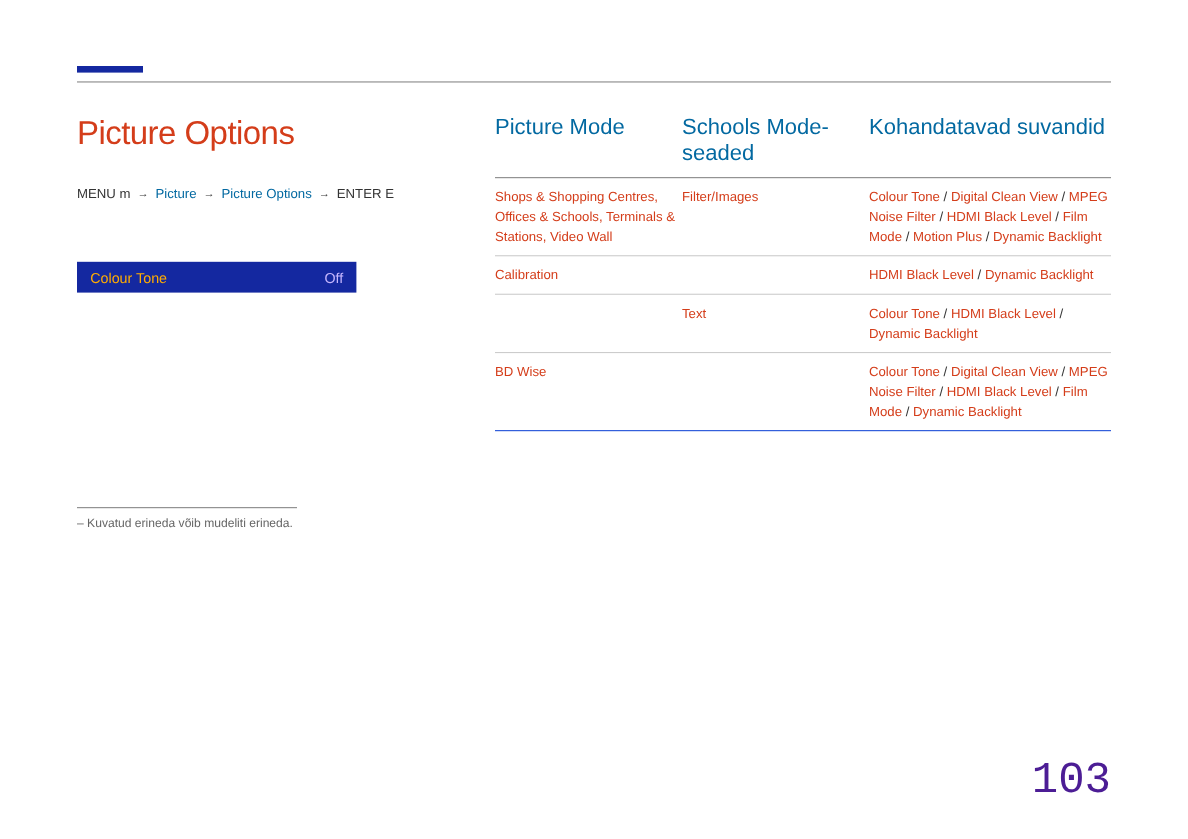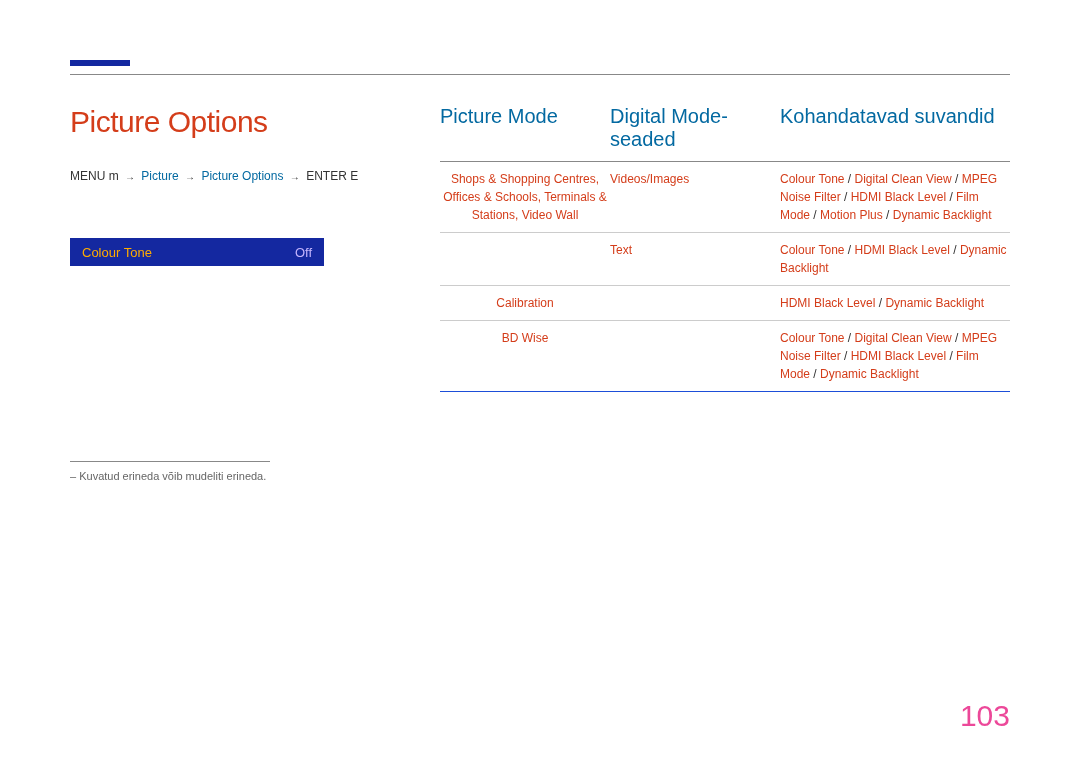--- a/index.html
+++ b/index.html
@@ -21,21 +21,21 @@
     margin-bottom: 8px;
   }
   .top-rule {
     width: 100%;
     height: 1px;
     background: #888;
     margin-bottom: 30px;
   }
   .content {
     display: flex;
-    gap: 40px;
+    gap: 50px;
   }
   .left-col {
     width: 330px;
   }
   .right-col {
     flex: 1;
   }
   .title {
     font-size: 30px;
     font-weight: 500;
@@ -89,32 +89,33 @@
   .th-row > div:nth-child(1) { width: 170px; }
   .th-row > div:nth-child(2) { width: 170px; }
   .th-row > div:nth-child(3) { flex: 1; }
   .tr {
     display: flex;
     padding: 8px 0 8px 0;
     border-bottom: 1px solid #ccc;
     line-height: 1.5;
   }
   .tr:last-child { border-bottom: 1px solid #1d4ed8; }
-  .tr > div:nth-child(1) { width: 170px; text-align: center; }
+  .tr > div:nth-child(1) { width: 170px; }
   .tr > div:nth-child(2) { width: 170px; }
   .tr > div:nth-child(3) { flex: 1; }
   .k { color: #d43d1a; }
   .sep { color: #333; }
 
   .page-number {
     position: absolute;
     bottom: 30px;
     right: 70px;
-    font-size: 30px;
-    color: #ec4899;
+    font-size: 40px;
+    color: #4c1d95;
+    font-family: Liberation Mono, monospace;
   }
 </style>
 </head>
 <body>
 
 <div class="page">
   <div class="top-accent"></div>
   <div class="top-rule"></div>
   <div class="content">
     <div class="left-col">
@@ -133,38 +134,38 @@
         <span class="menu-value">Off</span>
       </div>
       <div class="footnote-rule"></div>
       <div class="footnote">–   Kuvatud erineda võib mudeliti erineda.</div>
     </div>
 
     <div class="right-col">
       <div class="table">
         <div class="th-row">
           <div>Picture Mode</div>
-          <div>Digital Mode-seaded</div>
+          <div>Schools Mode-seaded</div>
           <div>Kohandatavad suvandid</div>
         </div>
         <div id="table-body">
             <div class="tr">
               <div><span class="k">Shops &amp; Shopping Centres, Offices &amp; Schools, Terminals &amp; Stations, Video Wall</span></div>
-              <div><span class="k">Videos/Images</span></div>
+              <div><span class="k">Filter/Images</span></div>
               <div><span class="k">Colour Tone</span><span class="sep"> / </span><span class="k">Digital Clean View</span><span class="sep"> / </span><span class="k">MPEG Noise Filter</span><span class="sep"> / </span><span class="k">HDMI Black Level</span><span class="sep"> / </span><span class="k">Film Mode</span><span class="sep"> / </span><span class="k">Motion Plus</span><span class="sep"> / </span><span class="k">Dynamic Backlight</span></div>
+            </div>
+            <div class="tr">
+              <div><span class="k">Calibration</span></div>
+              <div></div>
+              <div><span class="k">HDMI Black Level</span><span class="sep"> / </span><span class="k">Dynamic Backlight</span></div>
             </div>
             <div class="tr">
               <div></div>
               <div><span class="k">Text</span></div>
               <div><span class="k">Colour Tone</span><span class="sep"> / </span><span class="k">HDMI Black Level</span><span class="sep"> / </span><span class="k">Dynamic Backlight</span></div>
-            </div>
-            <div class="tr">
-              <div><span class="k">Calibration</span></div>
-              <div></div>
-              <div><span class="k">HDMI Black Level</span><span class="sep"> / </span><span class="k">Dynamic Backlight</span></div>
             </div>
             <div class="tr">
               <div><span class="k">BD Wise</span></div>
               <div></div>
               <div><span class="k">Colour Tone</span><span class="sep"> / </span><span class="k">Digital Clean View</span><span class="sep"> / </span><span class="k">MPEG Noise Filter</span><span class="sep"> / </span><span class="k">HDMI Black Level</span><span class="sep"> / </span><span class="k">Film Mode</span><span class="sep"> / </span><span class="k">Dynamic Backlight</span></div>
             </div>
           </div>
       </div>
     </div>
   </div>

